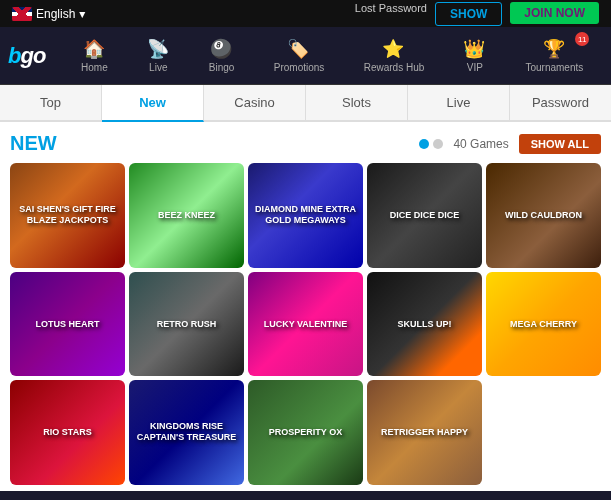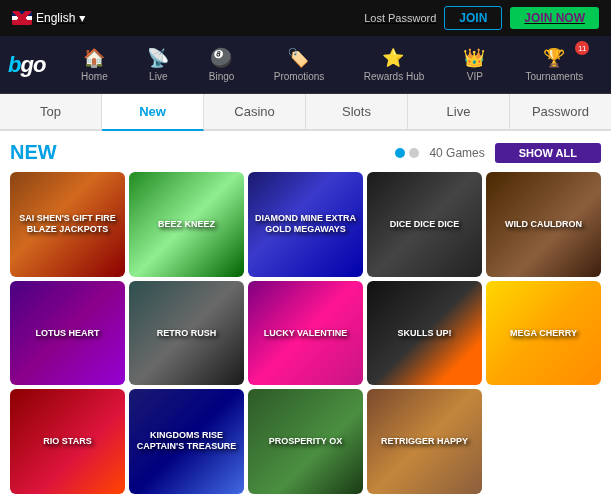--- a/index.html
+++ b/index.html
@@ -5,31 +5,30 @@
     * { margin: 0; padding: 0; box-sizing: border-box; }
     body { width: 611px; height: 500px; overflow: hidden; font-family: Arial, sans-serif; background: #1a1a2e; }
 
     
     .header {
       background: #111;
       display: flex;
       align-items: center;
       justify-content: space-between;
       padding: 6px 12px;
-      height: 36px;
-      text-decoration: underline;
+      height: 27px;
     }
     .lang-selector {
       display: flex; align-items: center; gap: 4px; color: #fff; font-size: 12px; cursor: pointer;
     }
     .flag { width: 20px; height: 14px; background: linear-gradient(180deg, #012169 33%, #fff 33%, #fff 66%, #C8102E 66%); border-radius: 2px; display: inline-block; position: relative; overflow: hidden; }
     .flag::after { content: ''; position: absolute; top: 0; left: 0; right: 0; bottom: 0; background: 
       linear-gradient(45deg, transparent 40%, #C8102E 40%, #C8102E 60%, transparent 60%),
       linear-gradient(-45deg, transparent 40%, #C8102E 40%, #C8102E 60%, transparent 60%); }
-    .header-right { display: flex; align-items: center; gap: 8px; }
+    .header-right { display: flex; align-items: flex-start; gap: 8px; }
     .lost-pwd { color: #ccc; font-size: 11px; cursor: pointer; }
     .btn-login { background: transparent; border: 1px solid #00a0e3; color: #00a0e3; padding: 4px 14px; border-radius: 3px; font-size: 12px; font-weight: bold; cursor: pointer; }
     .btn-join { background: #00c853; border: none; color: #701a75; padding: 4px 14px; border-radius: 3px; font-size: 12px; font-weight: bold; cursor: pointer; }
 
     
     .nav {
       background: #1a1a2e;
       display: flex;
       align-items: center;
       padding: 0 8px;
@@ -60,21 +59,21 @@
 
     
     .content { background: #fff; padding: 10px 10px 6px; }
     .section-header { display: flex; align-items: center; justify-content: space-between; margin-bottom: 8px; }
     .section-title { color: #00a0e3; font-size: 20px; font-weight: bold; }
     .section-right { display: flex; align-items: center; gap: 10px; }
     .dots { display: flex; gap: 4px; align-items: center; }
     .dot { width: 10px; height: 10px; border-radius: 50%; background: #ccc; }
     .dot.active { background: #00a0e3; }
     .games-count { font-size: 12px; color: #666; }
-    .show-all-btn { background: #4c1d95; color: #fff; border: none; padding: 4px 24px; border-radius: 3px; font-size: 11px; font-weight: bold; cursor: pointer; }
+    .show-all-btn { background: #c2410c; color: #fff; border: none; padding: 4px 12px; border-radius: 3px; font-size: 11px; font-weight: bold; cursor: pointer; }
 
     
     .games-grid { display: grid; grid-template-columns: repeat(5, 1fr); gap: 4px; }
     .game-card {
       border-radius: 6px; overflow: hidden; aspect-ratio: 1.1/1; cursor: pointer;
       display: flex; align-items: center; justify-content: center;
       font-size: 10px; font-weight: bold; color: #fff; text-align: center;
       background-size: cover; background-position: center; position: relative;
     }
 
@@ -89,21 +88,21 @@
 <body>
 
 <div class="header">
   <div class="lang-selector">
     <span class="flag"></span>
     <span>English</span>
     <span>▾</span>
   </div>
   <div class="header-right">
     <span class="lost-pwd">Lost Password</span>
-    <button class="btn-login">JOIN</button>
+    <button class="btn-login">SHOW</button>
     <button class="btn-join">JOIN NOW</button>
   </div>
 </div>
 
 <div class="nav">
   <div class="logo"><span>b</span>go</div>
   <div class="nav-items">
     <a class="nav-item">
       <span class="nav-icon">🏠</span>
       <span>Home</span>

